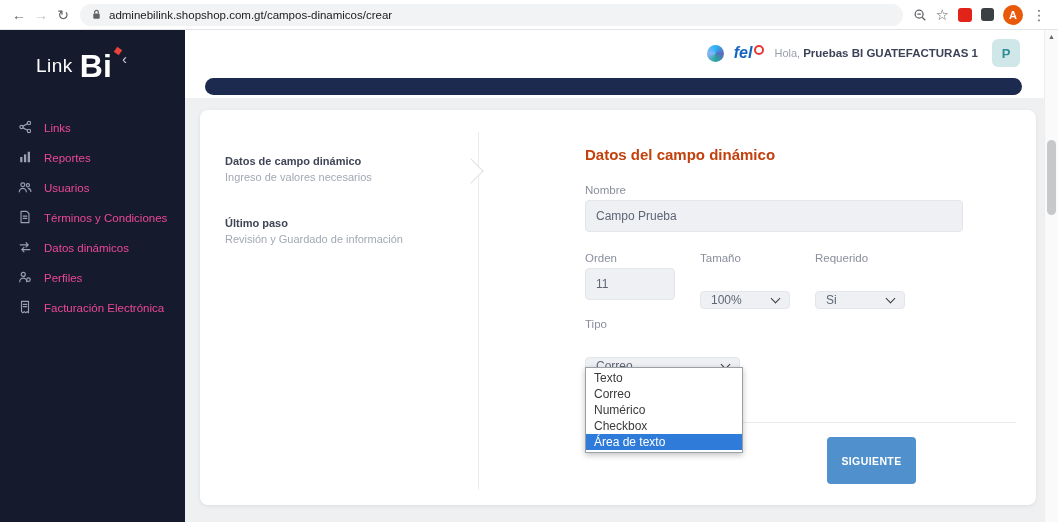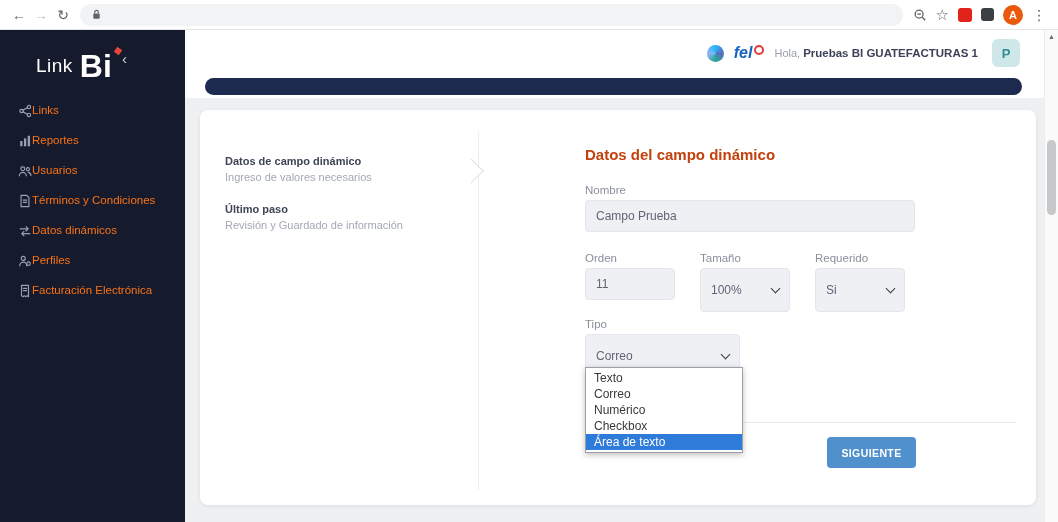--- a/index.html
+++ b/index.html
@@ -24,21 +24,21 @@
 
   
   .sidebar { position:absolute; left:0; top:30px; width:185px; height:492px; background:#161a2d; }
   .side-logo { position:relative; height:72px; display:flex; align-items:center; padding-left:36px; color:#fff; }
   .logo-link { font-size:19px; font-weight:400; letter-spacing:.5px; }
   .logo-bi { font-size:32px; font-weight:700; margin-left:7px; position:relative; }
   .logo-bi::after { content:''; position:absolute; top:0px; right:-9px; width:6px; height:6px;
                     background:#e8443a; transform:rotate(35deg); }
   .collapse-ic { position:absolute; left:122px; top:20px; font-size:15px; color:#cfd2dc; cursor:pointer; }
   .side-nav { padding-top:2px; }
-  .side-item { display:flex; align-items:flex-start; height:30px; padding-left:18px; color:#f97316; cursor:pointer; }
+  .side-item { display:flex; align-items:flex-end; gap:12px; height:30px; padding-left:18px; color:#ec4899; cursor:pointer; }
   .sicon { width:14px; height:14px; display:inline-flex; }
   .sicon svg { width:14px; height:14px; fill:none; stroke:#9ba1b3; stroke-width:1.3; stroke-linecap:round; stroke-linejoin:round; }
   .sicon svg .fillp { fill:#9ba1b3; stroke:none; }
   .slabel { font-size:11.5px; }
 
   
   .topwhite { position:absolute; left:185px; top:30px; width:859px; height:68px; background:#fff; }
   .app-header { position:absolute; left:185px; top:30px; width:859px; height:46px; display:flex;
                 align-items:center; justify-content:flex-end; gap:10px; padding-right:24px; background:#fff; }
   .globe-ic { width:17px; height:17px; border-radius:50%;
@@ -52,37 +52,37 @@
                  font-size:13px; display:flex; align-items:center; justify-content:center; cursor:pointer; margin-left:4px; }
 
   .workspace { position:absolute; left:185px; top:98px; width:859px; height:424px; background:#eff0f2; }
   .stepper-bar { position:absolute; left:205px; top:78px; width:817px; height:17px; background:#1d2a4f; border-radius:9px; }
 
   
   .card { position:absolute; left:200px; top:110px; width:836px; height:395px; background:#fff;
           border-radius:8px; box-shadow:0 1px 4px rgba(0,0,0,.08); }
   .vdiv { position:absolute; left:278px; top:22px; height:358px; width:1px; background:#ececec; }
   .steps { position:absolute; left:25px; top:45px; width:240px; }
-  .step + .step { margin-top:20px; }
+  .step + .step { margin-top:34px; }
   .step-title { font-size:11px; font-weight:700; color:#3f4556; margin-bottom:4px; }
   .step-sub { font-size:11px; color:#a3a8b4; }
   .step-arrow { position:absolute; left:262px; top:52px; width:18px; height:18px; background:#fff;
                 border-top:1.5px solid #e2e2e2; border-right:1.5px solid #e2e2e2; transform:rotate(45deg); }
 
   .form-title { position:absolute; left:385px; top:36px; font-size:15px; font-weight:700; color:#c2410c; }
   .lbl { position:absolute; font-size:11.5px; color:#8a8f9c; }
   .input { position:absolute; height:32px; background:#eef0f4; border:1px solid #e3e6ea; border-radius:4px;
            font-size:12px; color:#5f6575; padding:0 10px; font-family:inherit; outline:none; }
-  .select { position:absolute; height:44px; background:#eef0f4; border:1px solid #e3e6ea; border-radius:4px;
+  .select { position:absolute; height:18px; background:#eef0f4; border:1px solid #e3e6ea; border-radius:4px;
             display:flex; align-items:center; justify-content:space-between; padding:0 10px; font-size:12px;
-            color:#5f6575; cursor:pointer; }
+            color:#5f6575; cursor:pointer;margin-top:23px; }
   .chev { width:7px; height:7px; border-right:1.6px solid #3a3a3a; border-bottom:1.6px solid #3a3a3a;
           transform:rotate(45deg); margin-top:-4px; flex:0 0 auto; }
   .form-hr { position:absolute; left:385px; width:431px; top:312px; border-top:1px solid #e8e9ec; }
-  .next-btn { position:absolute; left:627px; top:327px; width:89px; height:31px; background:#4f90cd; color:#fff;
+  .next-btn { position:absolute; left:627px; top:327px; width:89px; height:47px; background:#4f90cd; color:#fff;
               font-size:10.5px; font-weight:700; letter-spacing:.4px; border:none; border-radius:4px;
               cursor:pointer; font-family:inherit; }
 
   .dropdown { position:absolute; left:385px; top:257px; width:158px; background:#fff; border:1px solid #9aa0a6;
               box-shadow:0 2px 6px rgba(0,0,0,.25); z-index:5; padding:2px 0; }
   .opt { height:16px; line-height:16px; font-size:12px; color:#3a3a3a; padding:0 8px; white-space:nowrap; cursor:pointer; }
   .opt.hl { background:#2f7bd9; color:#fff; }
 
   
   .scrollbar { position:absolute; right:0; top:30px; width:14px; height:492px; background:#fafafa; border-left:1px solid #ededed; }
@@ -98,20 +98,21 @@
     <span class="nav-ic">←</span>
     <span class="nav-ic disabled">→</span>
     <span class="nav-ic">↻</span>
     <div class="addr-pill">
       <span style="display:inline-flex;">
         <svg width="11" height="11" viewBox="0 0 12 12">
             <rect x="2.5" y="5" width="7" height="5.5" rx="1" fill="#5f6368"></rect>
             <path d="M4 5V3.5a2 2 0 014 0V5" fill="none" stroke="#5f6368" stroke-width="1.3"></path>
           </svg>
       </span>
+      <span class="addr-url">adminebilink.shopshop.com.gt/campos-dinamicos/crear</span>
     </div>
     <div class="right-ics">
       <span style="display:inline-flex;">
         <svg width="14" height="14" viewBox="0 0 16 16" fill="none" stroke="#5f6368" stroke-width="1.5">
             <circle cx="7" cy="7" r="4.5"></circle>
             <path d="M10.5 10.5L14 14"></path>
             <path d="M5 7h4"></path>
           </svg>
       </span>
       <span class="star-ic">☆</span>
@@ -225,21 +226,21 @@
       </div>
       <div class="step">
         <div class="step-title">Último paso</div>
         <div class="step-sub">Revisión y Guardado de información</div>
       </div>
     </div>
 
     <div class="form-title">Datos del campo dinámico</div>
 
     <span class="lbl" style="left:385px; top:74px;">Nombre</span>
-    <input class="input" style="left: 385px; top: 90px; width: 330px;" readonly="" value="Campo Prueba">
+    <input class="input" style="left: 385px; top: 90px; width: 378px;" readonly="" value="Campo Prueba">
 
     <span class="lbl" style="left:385px; top:142px;">Orden</span>
     <input class="input" style="left: 385px; top: 158px; width: 90px;" readonly="" value="11">
 
     <span class="lbl" style="left:500px; top:142px;">Tamaño</span>
     <div class="select" style="left:500px; top:158px; width:90px;">
       <span>100%</span>
       <span class="chev"></span>
     </div>
 

